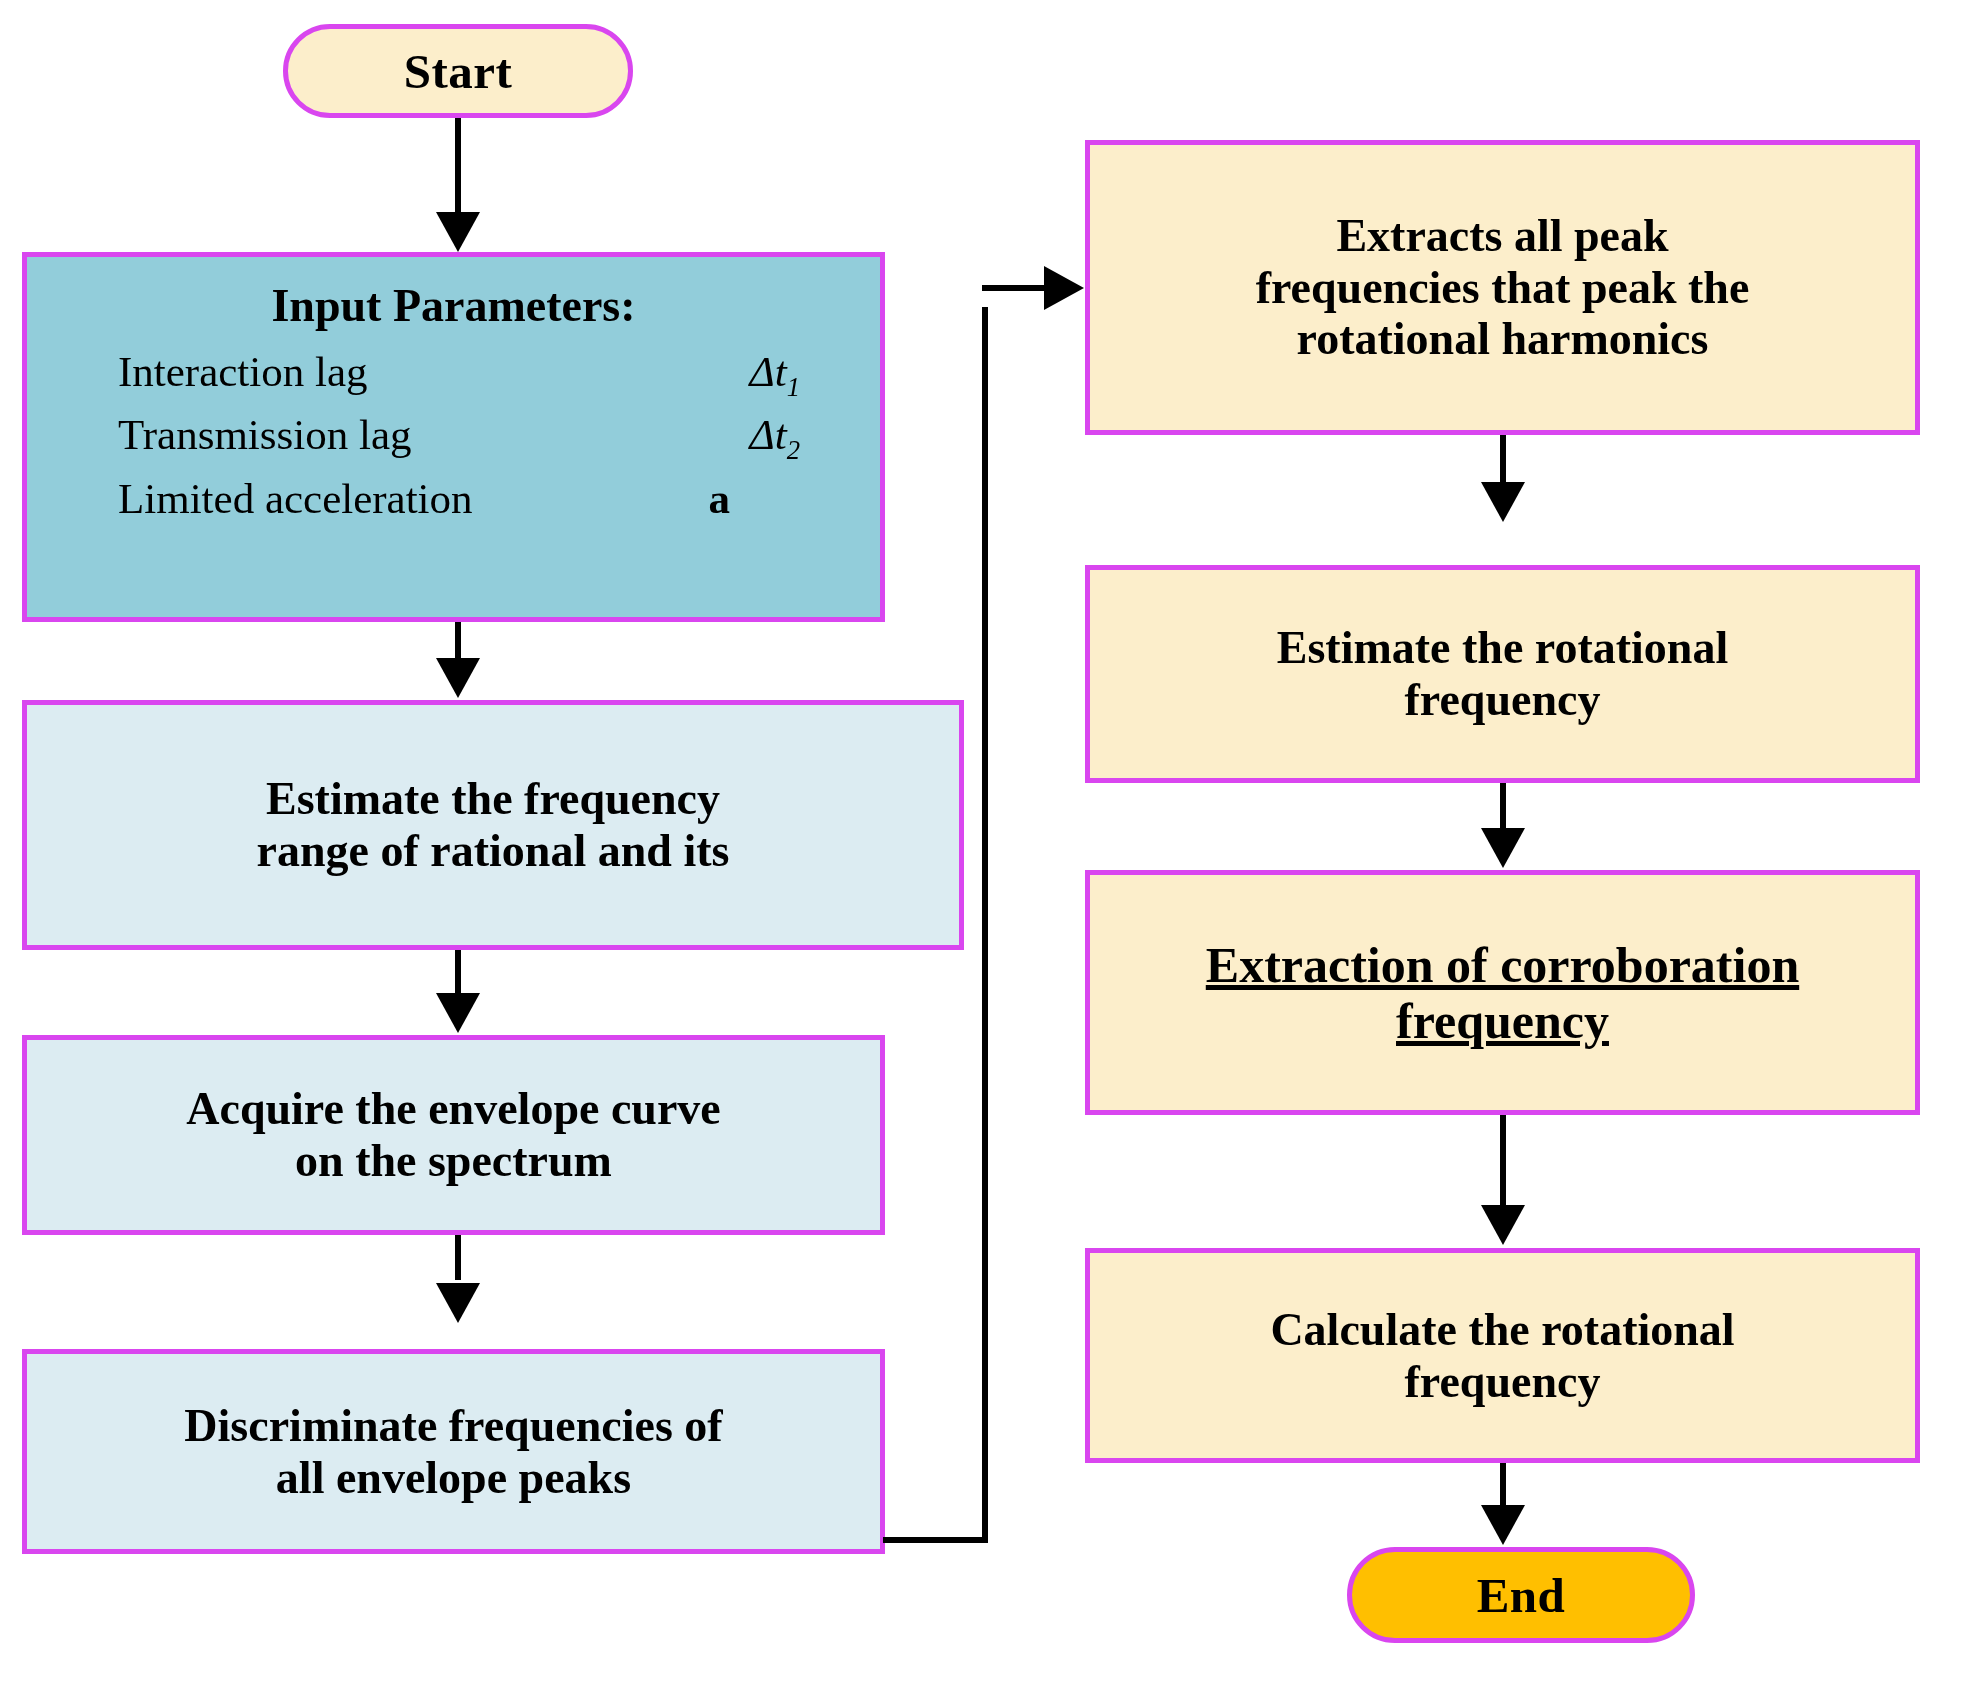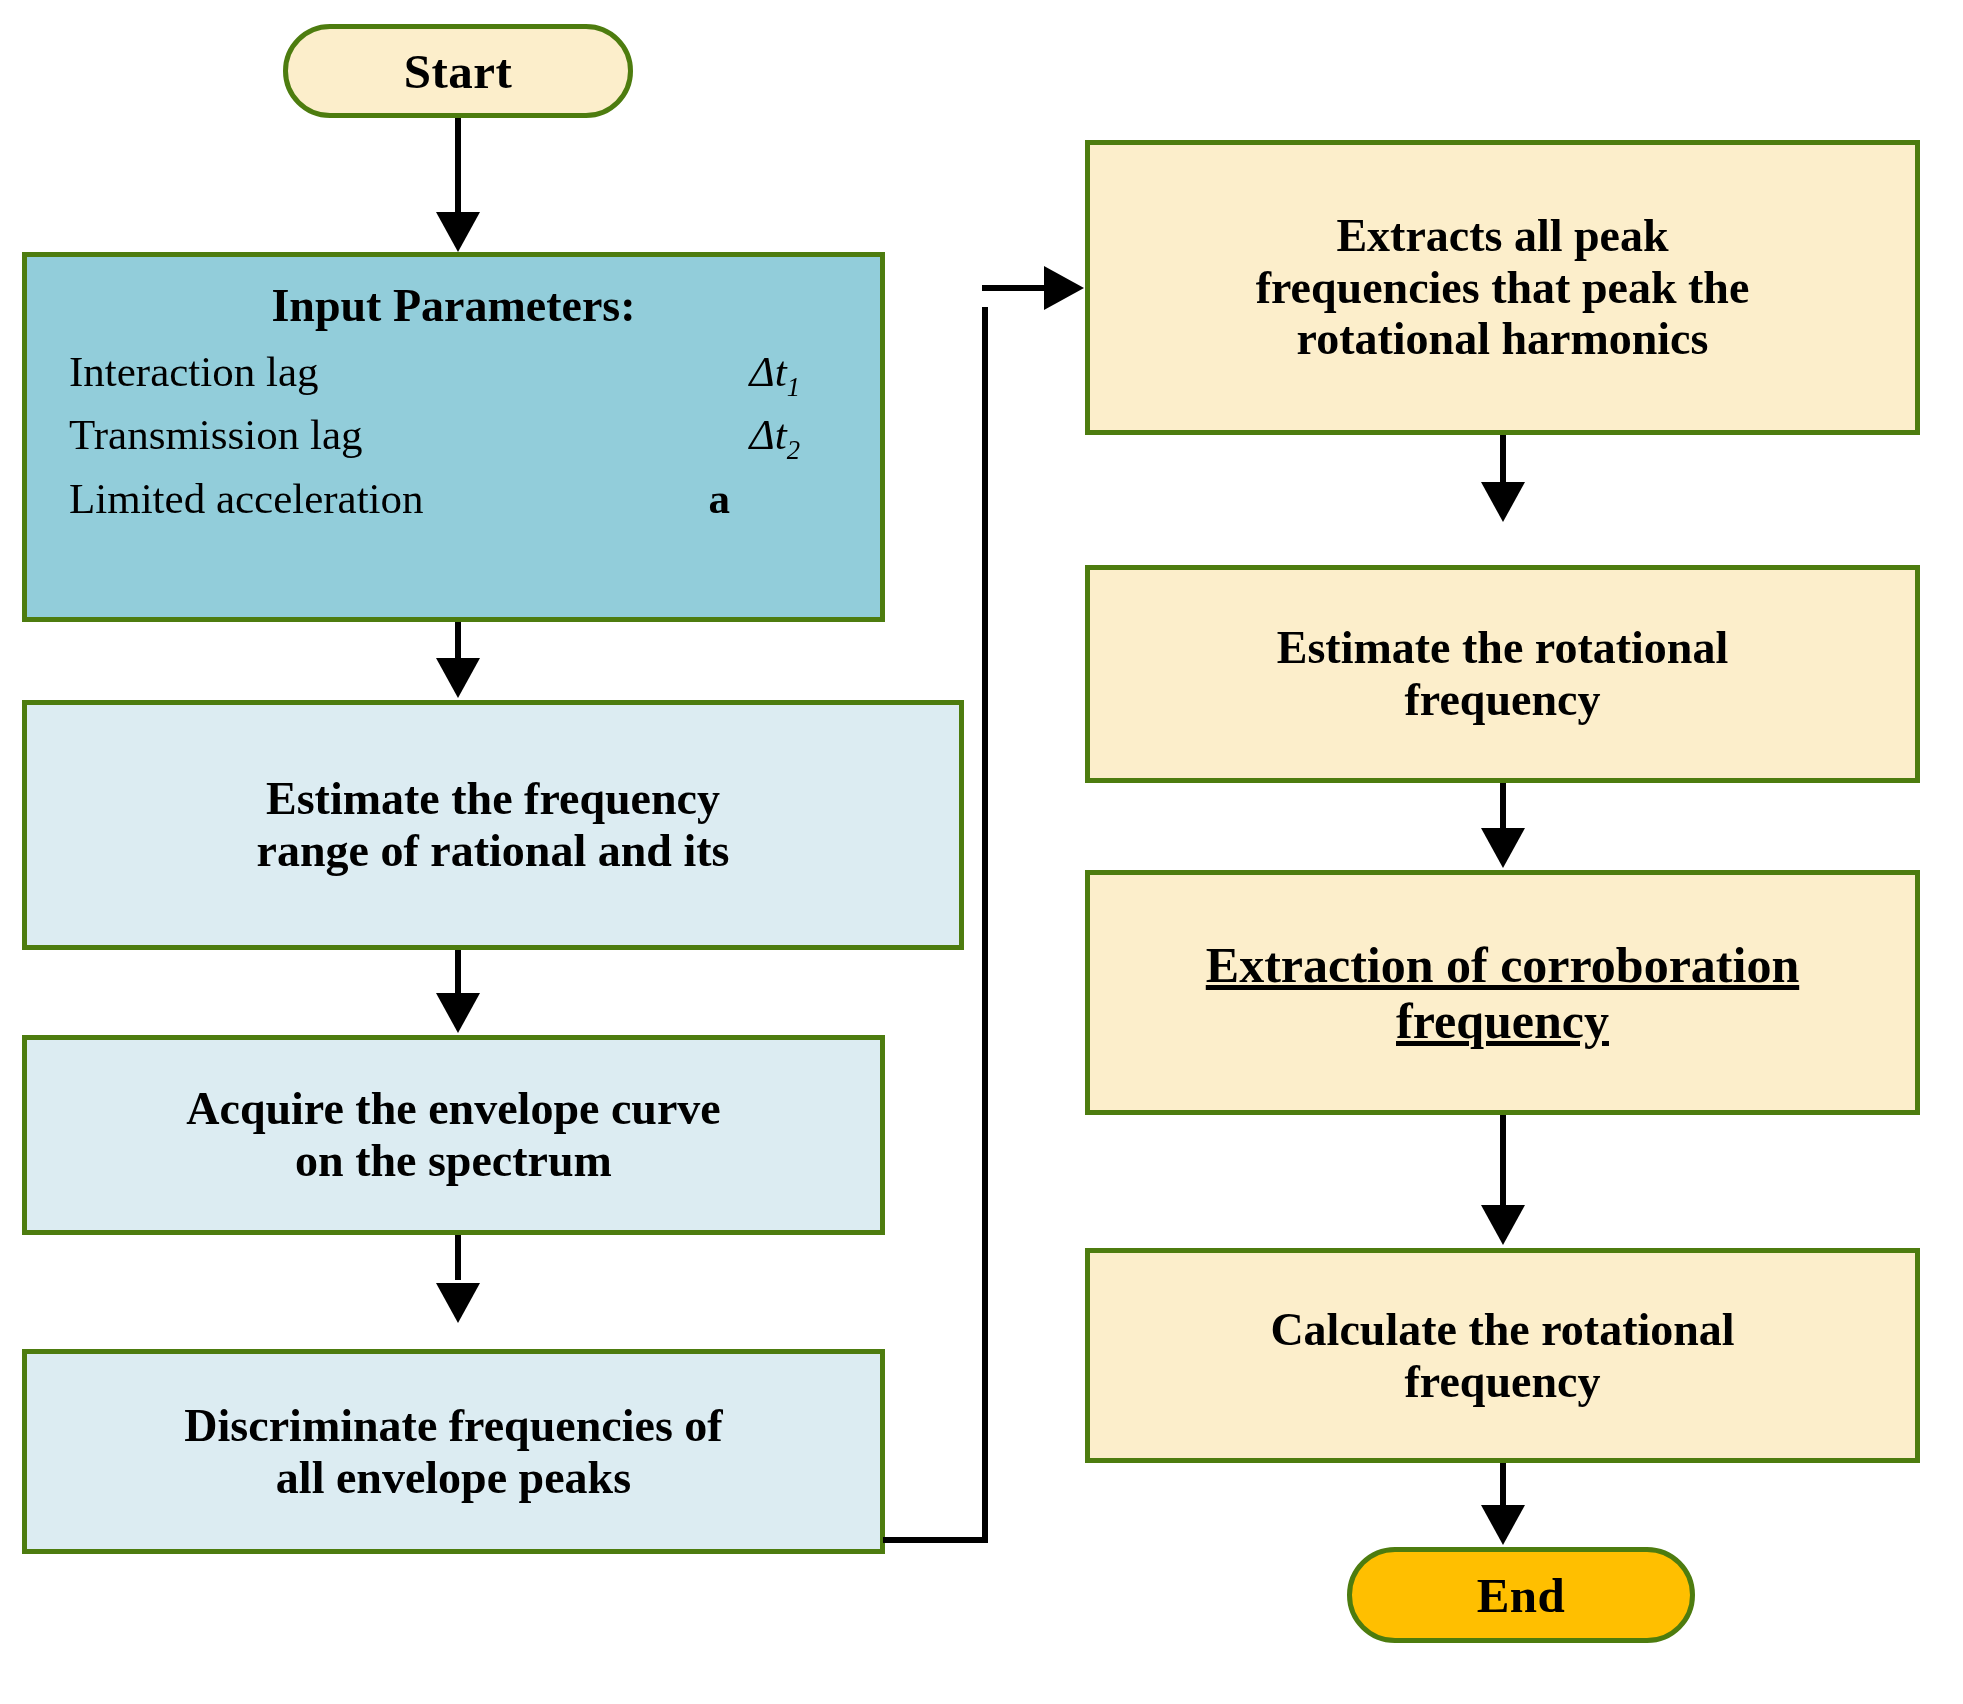--- a/index.html
+++ b/index.html
@@ -4,39 +4,39 @@
 <title>Flowchart</title>
 <style>
   html,body{margin:0;padding:0;background:#ffffff;}
   body{
     width:1963px;height:1704px;position:relative;overflow:hidden;
     font-family:"Liberation Serif","DejaVu Serif",serif;
     color:#000000;
   }
   #canvas{position:absolute;inset:0;}
 
-  .node{position:absolute;box-sizing:border-box;border:5px solid #4d7c0f;
+  .node{position:absolute;box-sizing:border-box;border:5px solid #d946ef;
         display:flex;align-items:center;justify-content:center;text-align:center;}
 
   .terminator{border-radius:999px;}
 
   .proc-title{font-weight:bold;line-height:1.12;}
 
   
   #start{left:283px;top:24px;width:350px;height:94px;background:#fceecb;}
   #start .lbl{font-size:49px;font-weight:bold;letter-spacing:.5px;}
 
   #end{left:1347px;top:1547px;width:348px;height:96px;background:#ffbf00;}
   #end .lbl{font-size:49px;font-weight:bold;letter-spacing:.5px;text-align:center;}
 
   
   #input-params{left:22px;top:252px;width:863px;height:370px;background:#92cdda;
                 display:block;padding:10px 0 0 0;}
   #input-params .ip-title{font-size:46px;font-weight:bold;text-align:center;margin-top:12px;}
-  #input-params .ip-rows{margin-top:10px;padding-left:42px;}
+  #input-params .ip-rows{margin-top:10px;padding-left:91px;}
   .ip-row{display:flex;align-items:baseline;font-size:43px;line-height:1.38;}
   .ip-row .ip-label{display:inline-block;}
   .ip-row .ip-sym{margin-left:auto;margin-right:80px;white-space:nowrap;}
   .ip-row.r3 .ip-sym{margin-right:150px;}
   .mathi{font-style:italic;}
   .mathb{font-weight:bold;font-style:normal;}
   .sub{font-size:.62em;vertical-align:sub;font-style:italic;}
 
   
   .blue{background:#dcecf2;}

